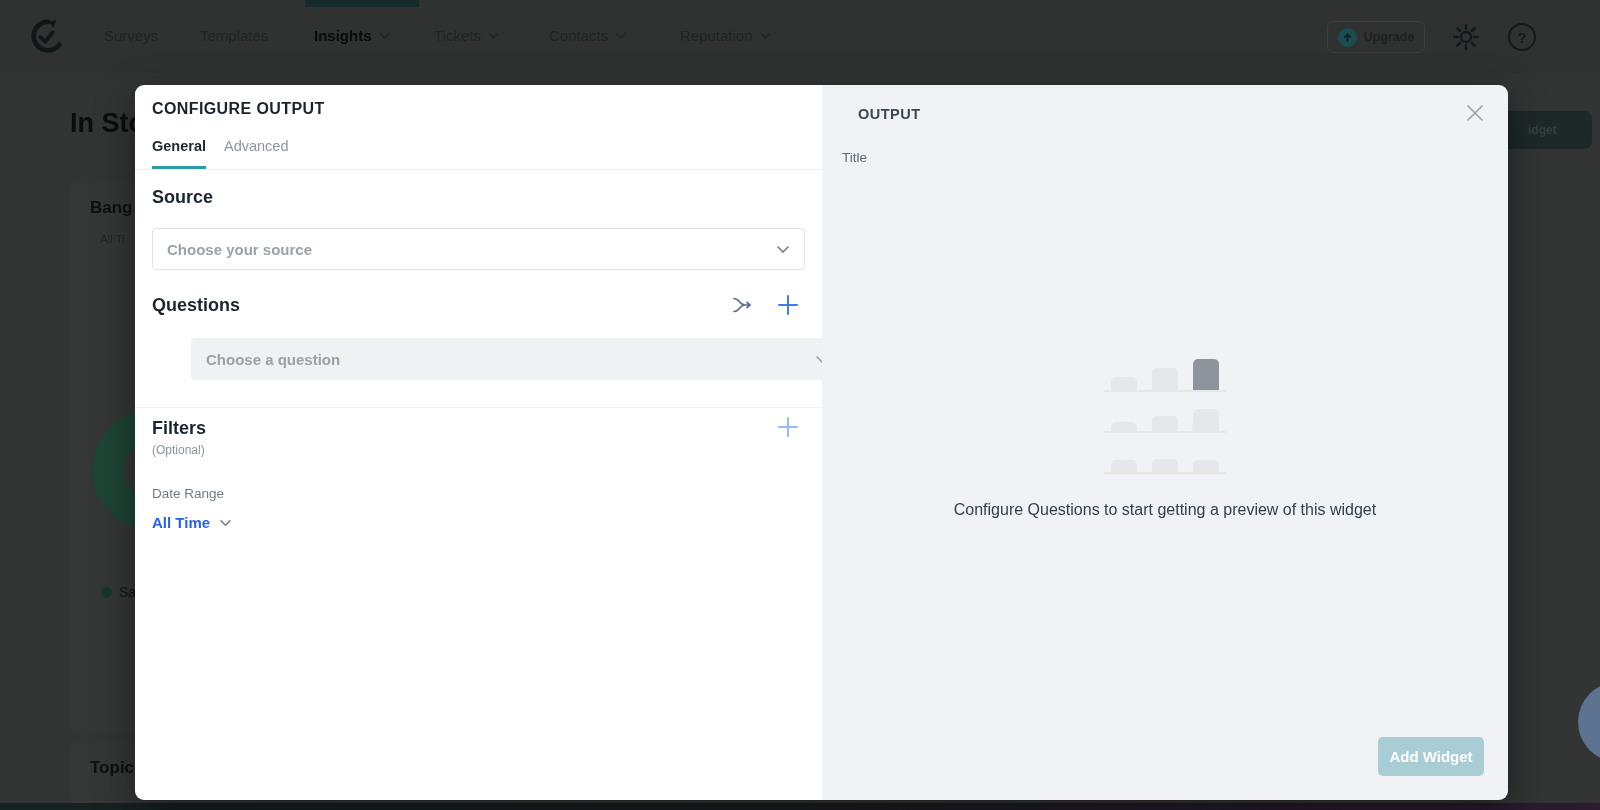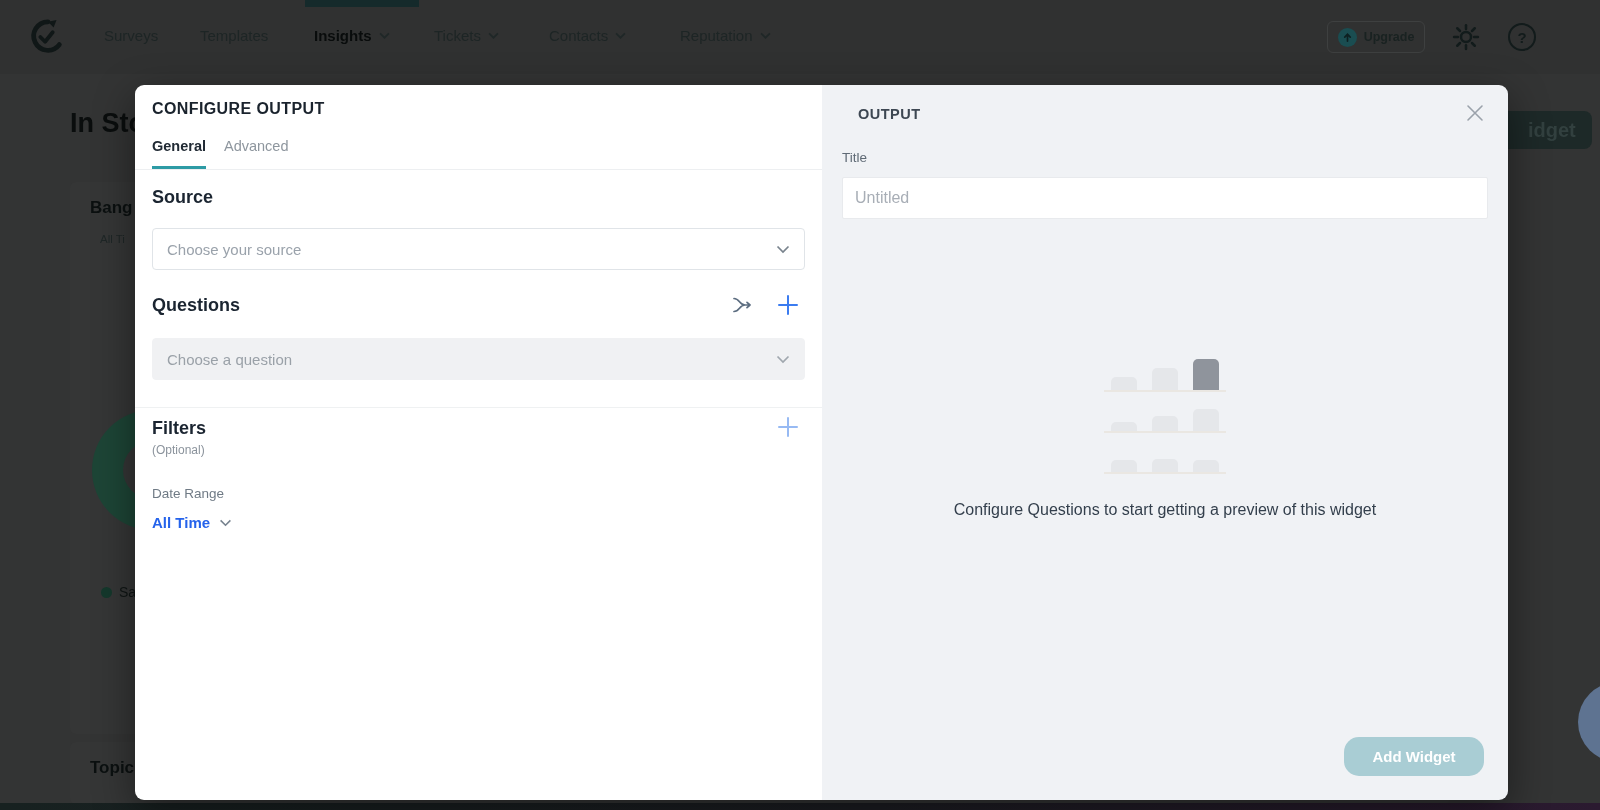--- a/index.html
+++ b/index.html
@@ -14,21 +14,21 @@
   .active-indicator{position:absolute;left:305px;top:0;width:114px;height:7px;background:#152a2b;}
   .logo{position:absolute;left:28px;top:17px;width:38px;height:40px;}
   .upgrade-btn{position:absolute;left:1327px;top:21px;width:98px;height:32px;border:1px solid #3e4040;border-radius:6px;
     display:flex;align-items:center;justify-content:center;gap:7px;color:#192221;font-size:12.5px;font-weight:bold;}
   .up-circle{width:19px;height:19px;border-radius:50%;background:#1a4d51;display:flex;align-items:center;justify-content:center;}
   .gear{position:absolute;left:1451px;top:22px;width:30px;height:30px;color:#121b1b;}
   .help{position:absolute;left:1508px;top:23px;width:28px;height:28px;border:2.5px solid #121b1b;border-radius:50%;
     color:#121b1b;font-size:15px;font-weight:bold;display:flex;align-items:center;justify-content:center;}
   .bg-title{position:absolute;left:70px;top:108px;font-size:27px;font-weight:bold;color:#0a0d0d;white-space:nowrap;}
   .bg-addwidget{position:absolute;left:1478px;top:111px;width:114px;height:38px;background:#1d2928;border-radius:8px;
-    display:flex;align-items:center;color:#32403f;font-size:20px;font-weight:bold;}
+    display:flex;align-items:center;color:#32403f;font-size:12px;font-weight:bold;}
   .bg-addwidget span{margin-left:50px;}
   .bg-card{position:absolute;left:70px;top:182px;width:1380px;height:552px;background:#353636;border-radius:6px;}
   .bg-card-title{position:absolute;left:90px;top:198px;font-size:17px;font-weight:bold;color:#0b1010;white-space:nowrap;}
   .bg-card-sub{position:absolute;left:100px;top:233px;font-size:11.5px;color:#1e2626;white-space:nowrap;}
   .bg-donut{position:absolute;left:92px;top:410px;width:120px;height:120px;border-radius:50%;background:#1d4536;}
   .bg-donut::after{content:"";position:absolute;left:31px;top:31px;width:58px;height:58px;border-radius:50%;background:#353636;}
   .bg-legend-dot{position:absolute;left:101px;top:587px;width:11px;height:11px;border-radius:50%;background:#14382c;}
   .bg-legend-label{position:absolute;left:119px;top:584px;font-size:14px;color:#0f1514;white-space:nowrap;}
   .bg-card2{position:absolute;left:70px;top:742px;width:1380px;height:62px;background:#353636;border-radius:6px;}
   .bg-card2-title{position:absolute;left:90px;top:758px;font-size:17px;font-weight:bold;color:#0b1010;white-space:nowrap;}
@@ -42,23 +42,23 @@
   .panel-right{position:relative;flex:1;background:#f0f2f5;border-radius:0 9px 9px 0;}
 
   
   .cfg-title{position:absolute;left:17px;top:15px;font-size:16px;font-weight:bold;letter-spacing:.4px;color:#1a232d;}
   .tabs{position:absolute;left:0;top:49px;width:100%;height:36px;border-bottom:1px solid #edeff1;}
   .tab{position:absolute;top:4px;font-size:14.5px;padding-bottom:12px;}
   .tab.general{left:17px;color:#212a34;font-weight:bold;border-bottom:3px solid #2d9ba5;}
   .tab.advanced{left:89px;color:#8e969e;}
   .sec-label{position:absolute;left:17px;font-size:18px;font-weight:bold;color:#1b2531;}
   .dropdown{position:absolute;left:17px;width:653px;height:42px;border-radius:4px;display:flex;align-items:center;
-    padding:0 14px;font-size:15px;justify-content:space-between;}
+    padding:0 14px;font-size:15px;justify-content:space-between;font-weight:bold;}
   .dropdown.enabled{background:#fff;border:1px solid #e0e4e8;color:#9aa2ab;}
-  .dropdown.disabled{background:#f0f1f3;border:1px solid #f0f1f3;color:#9aa1a8;}
+  .dropdown.disabled{background:#f0f1f3;border:1px solid #f0f1f3;color:#9aa1a8;margin-left:39px;}
   .dd-chev{width:14px;height:9px;color:#79838d;flex:none;}
   .hdr-icons{position:absolute;right:22px;display:flex;gap:22px;align-items:center;}
   .icon24{width:24px;height:24px;display:block;}
   .divider{position:absolute;left:0;top:322px;width:100%;height:1px;background:#eff1f2;}
   .optional{position:absolute;left:17px;top:358px;font-size:12px;color:#8b939c;}
   .daterange-label{position:absolute;left:17px;top:401px;font-size:13.5px;color:#6f7a85;}
   .alltime{position:absolute;left:17px;top:429px;font-size:15px;font-weight:bold;color:#2563eb;display:flex;align-items:center;gap:9px;cursor:pointer;}
   .alltime .dd-chev{color:#77838f;}
 
   
@@ -67,22 +67,22 @@
   .field-label{position:absolute;left:20px;top:65px;font-size:13.5px;color:#5f6a75;}
   .title-input{position:absolute;left:20px;top:92px;width:646px;height:42px;background:#fff;border:1px solid #e8eaed;
     border-radius:2px;padding:0 12px;font-size:16px;color:#33404d;outline:none;}
   .title-input::placeholder{color:#a8aeb6;}
   .empty-wrap{position:absolute;left:0;top:275px;width:100%;display:flex;flex-direction:column;align-items:center;}
   .bars-illustration{display:flex;flex-direction:column;}
   .bar-row{display:flex;align-items:flex-end;gap:15px;height:32px;padding:0 7px;border-bottom:2px solid #eae7e2;margin-bottom:9px;}
   .bar{width:26px;background:#e5e7ea;border-radius:5px 5px 0 0;}
   .bar.dark{background:#8f949c;}
   .empty-msg{margin-top:18px;font-size:16px;color:#333f4c;}
-  .add-widget-btn{position:absolute;right:24px;bottom:24px;width:140px;height:39px;background:#a9cdd4;border:none;
-    border-radius:15px;color:#ffffff;font-size:15px;font-weight:bold;cursor:default;}
+  .add-widget-btn{position:absolute;right:24px;bottom:24px;width:106px;height:39px;background:#a9cdd4;border:none;
+    border-radius:5px;color:#ffffff;font-size:15px;font-weight:bold;cursor:default;}
 </style>
 </head>
 <body>
 
 <div id="stage">
 
   <div class="nav">
     <div class="active-indicator"></div>
     <svg class="logo" viewBox="0 0 40 42">
       <path d="M21 5 a15 15 0 1 0 12 24" fill="none" stroke="#101717" stroke-width="5" stroke-linecap="round"></path>
@@ -219,21 +219,20 @@
       </div>
     </div>
 
     <div class="panel-right">
       <div class="out-title">OUTPUT</div>
       <svg class="close-x" viewBox="0 0 18 18">
         <path d="M2 2 L16 16 M16 2 L2 16" stroke="currentColor" stroke-width="1.6" stroke-linecap="round"></path>
       </svg>
 
       <div class="field-label">Title</div>
-      <input class="title-input" type="text" placeholder="Untitled" style="">
 
       <div class="empty-wrap">
         <div class="bars-illustration">
           <div class="bar-row">
             <div class="bar" style="height:13px"></div>
               <div class="bar" style="height:22px"></div>
               <div class="bar dark" style="height:31px"></div>
           </div>
           <div class="bar-row">
             <div class="bar" style="height:9px"></div>

